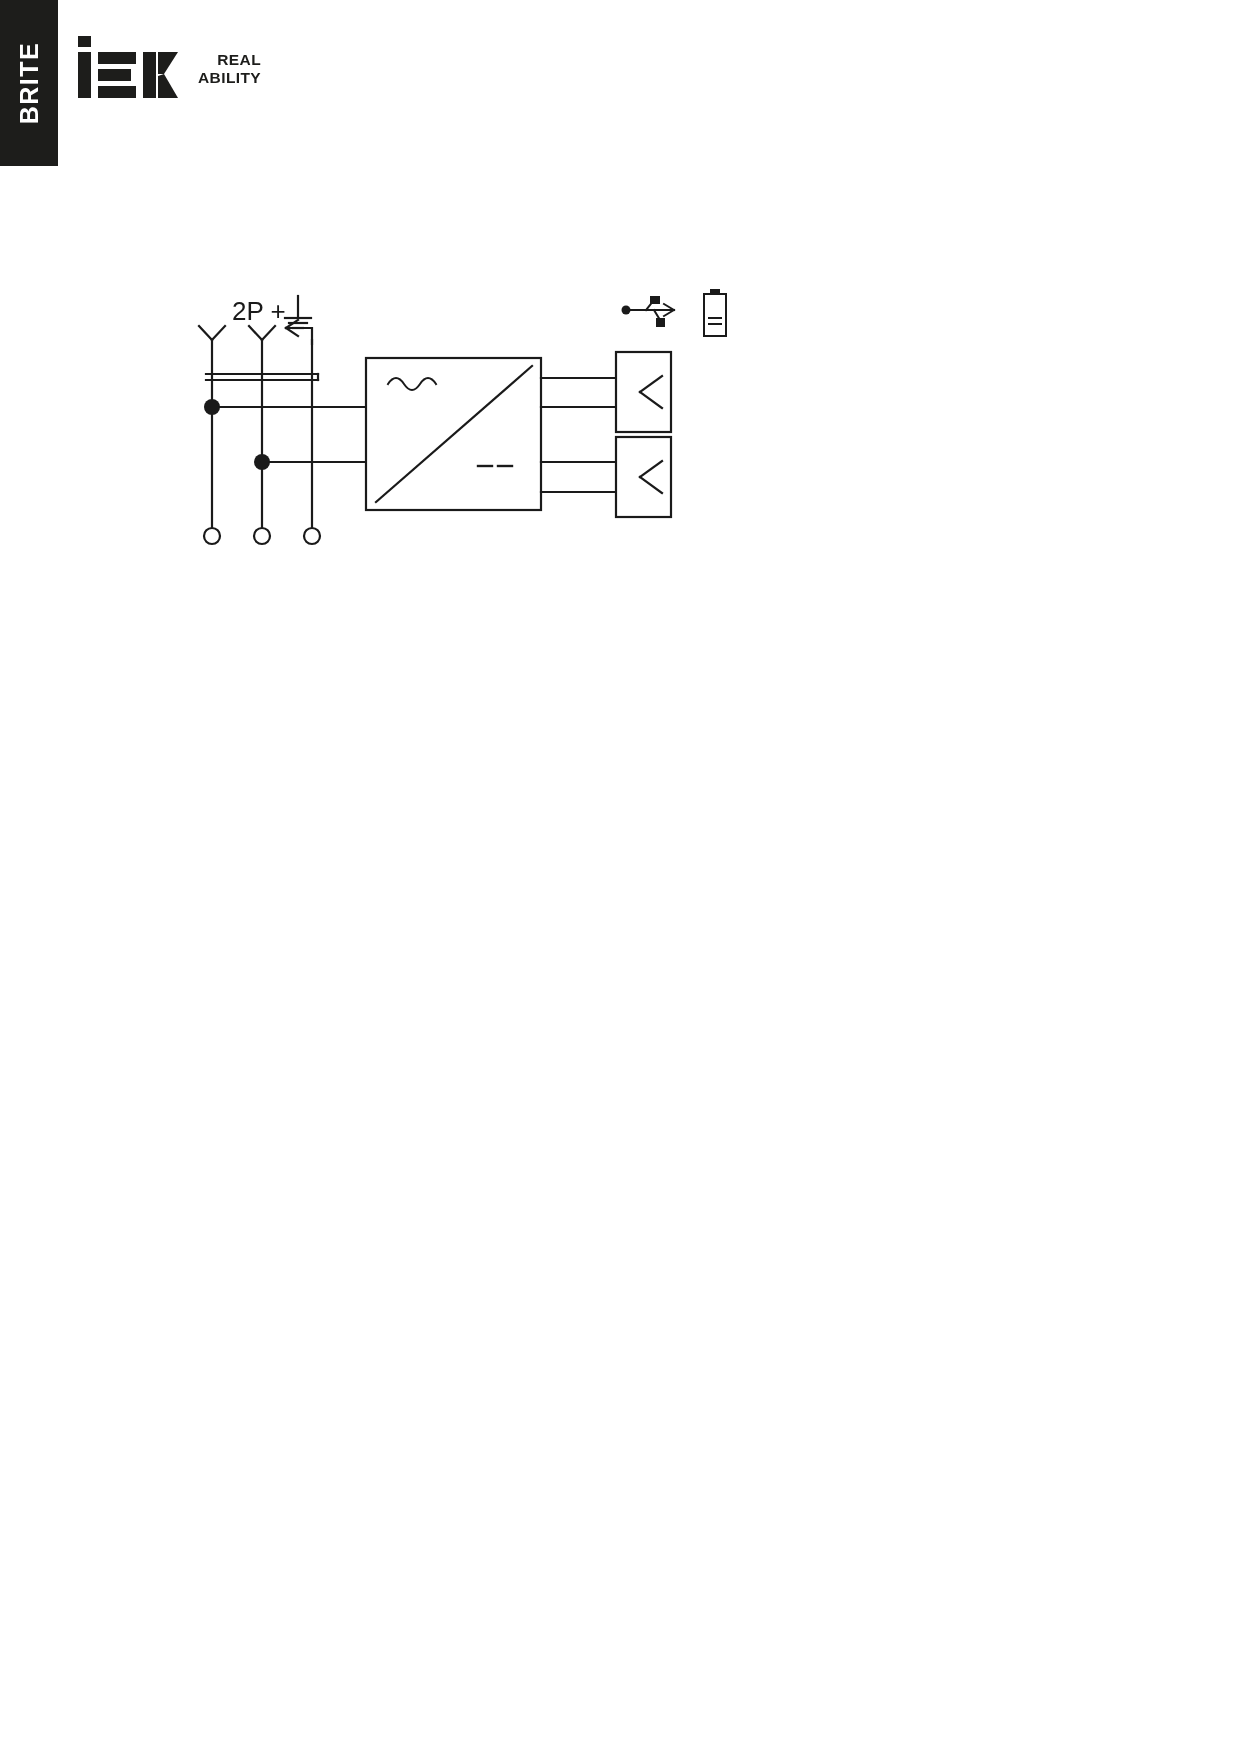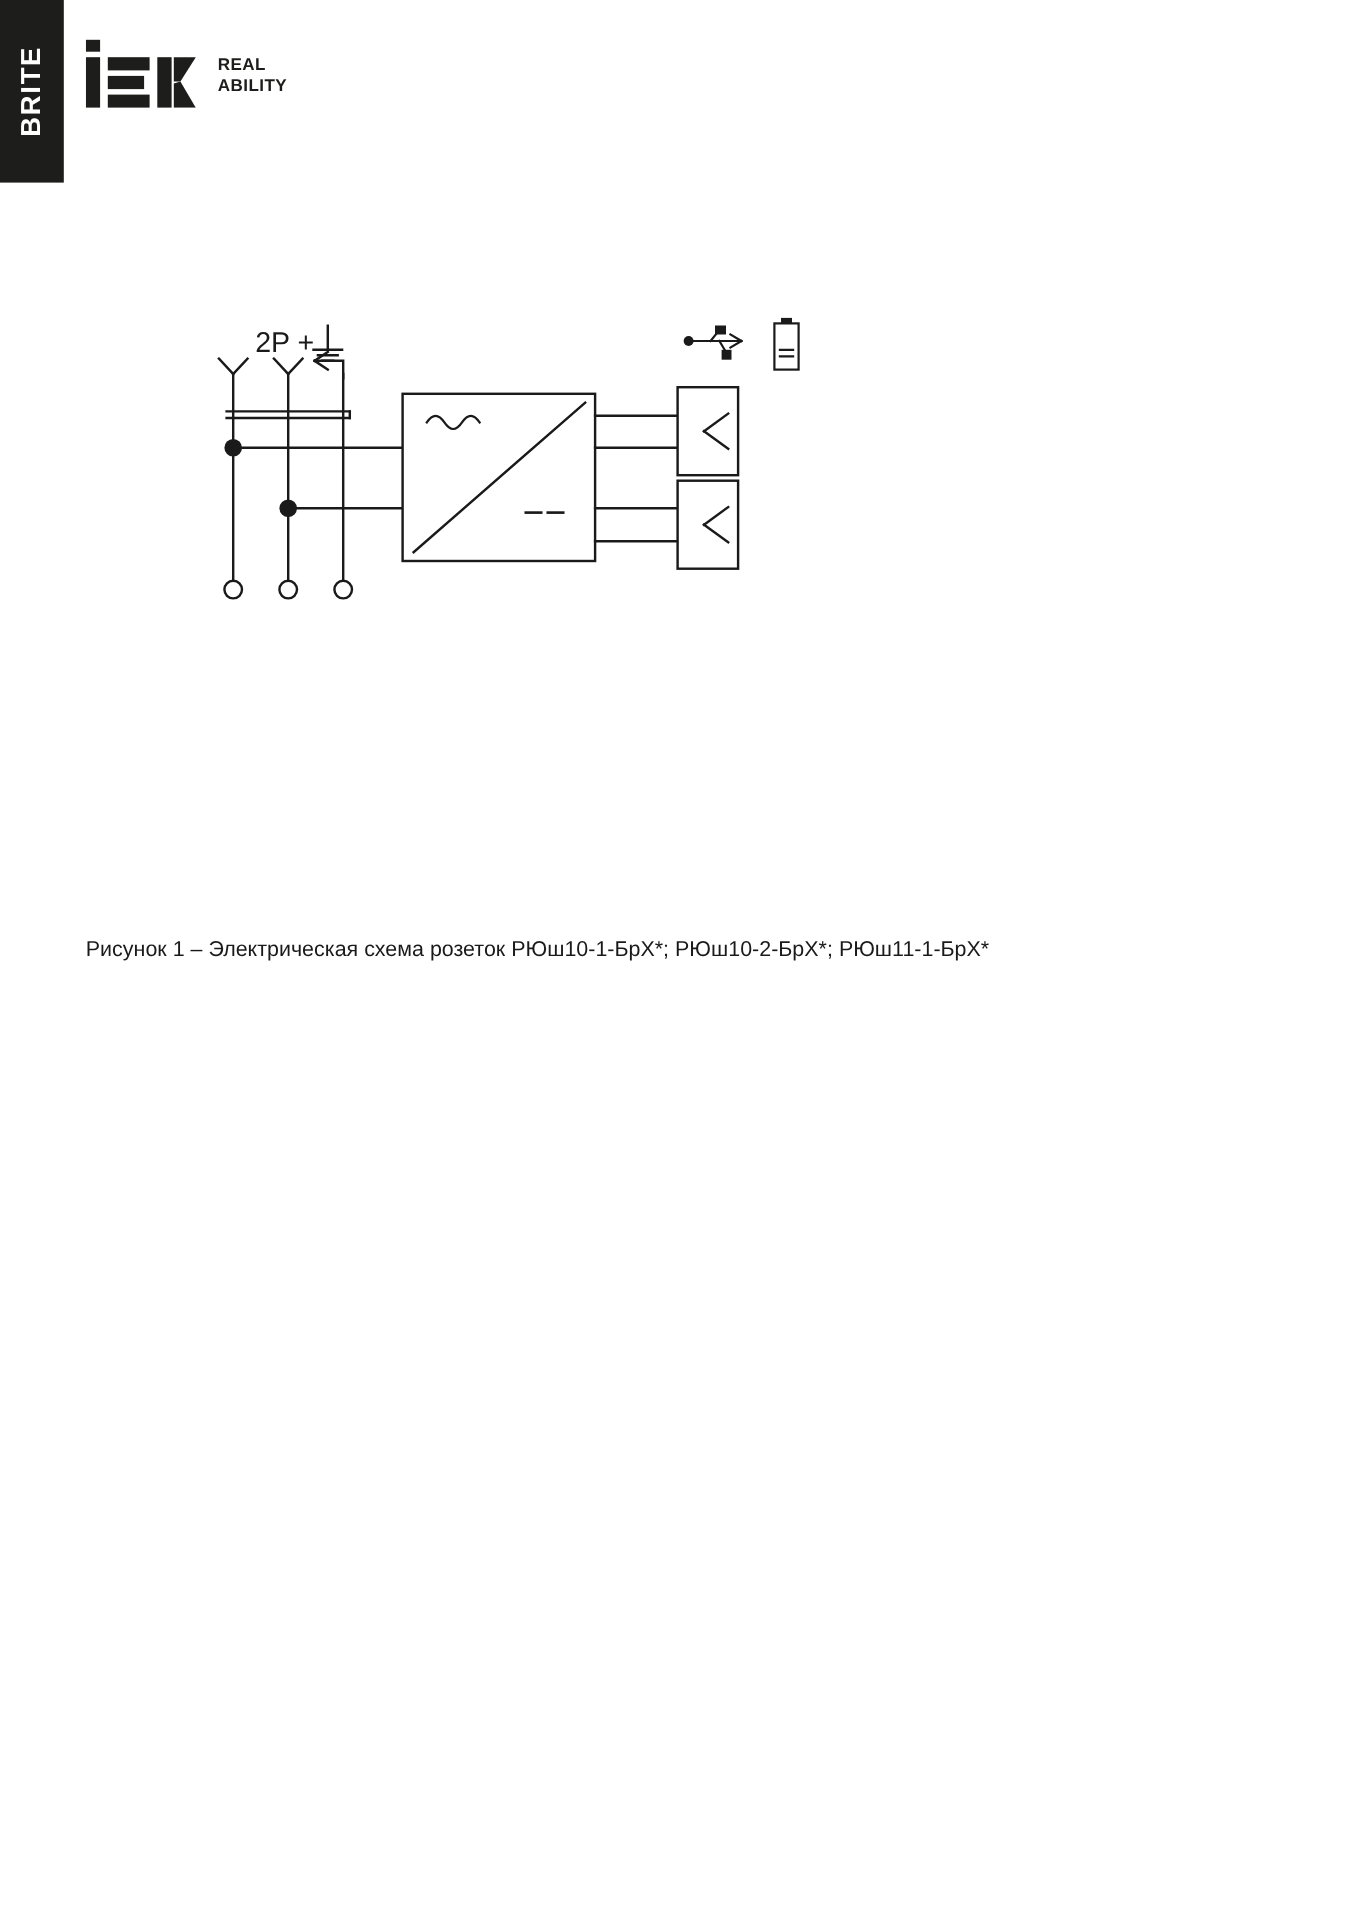--- a/index.html
+++ b/index.html
@@ -51,20 +51,21 @@
     display: block;
   }
   .logo-tagline {
     font-size: 15.5px;
     font-weight: bold;
     line-height: 1.18;
     letter-spacing: 0.4px;
     color: #1d1d1b;
     text-transform: uppercase;
     font-family: "Liberation Sans", sans-serif;
+    text-align: right;
   }
   
   .figure {
     position: absolute;
     left: 126px;
     top: 270px;
     width: 760px;
     height: 330px;
   }
   .figure svg {
@@ -195,15 +196,14 @@
 
       <g>
         <rect x="578" y="24" width="22" height="42" fill="#ffffff" stroke-width="2"></rect>
         <rect x="584" y="19" width="10" height="5" fill="#1a1a1a" stroke="none"></rect>
         <line x1="583" y1="48" x2="595" y2="48" stroke-width="2"></line>
         <line x1="583" y1="54" x2="595" y2="54" stroke-width="2"></line>
       </g>
     </svg>
   </div>
 
-  <div class="caption">Рисунок 1 – Электрическая схема розеток  РЮш10-1-БрX*; РЮш10-2-БрX*; РЮш11-1-БрX*</div>
 
 </div>
 
 </body></html>

